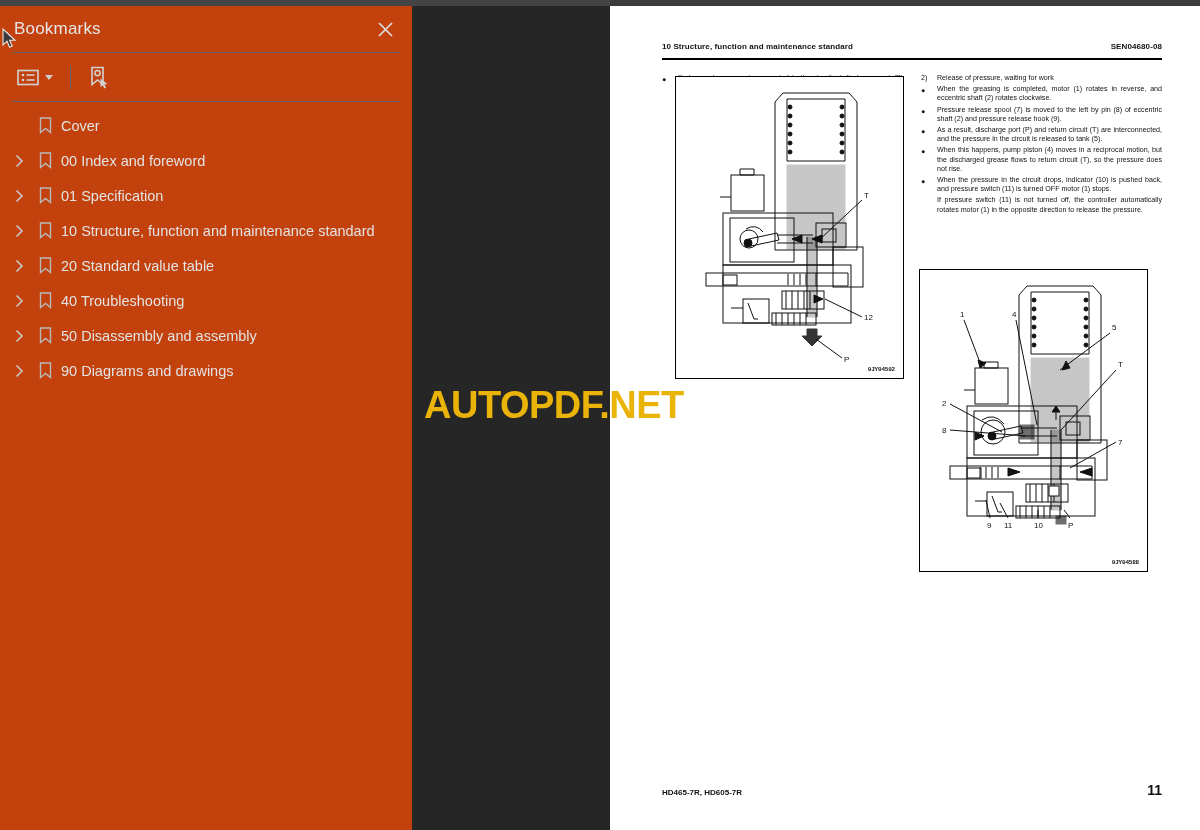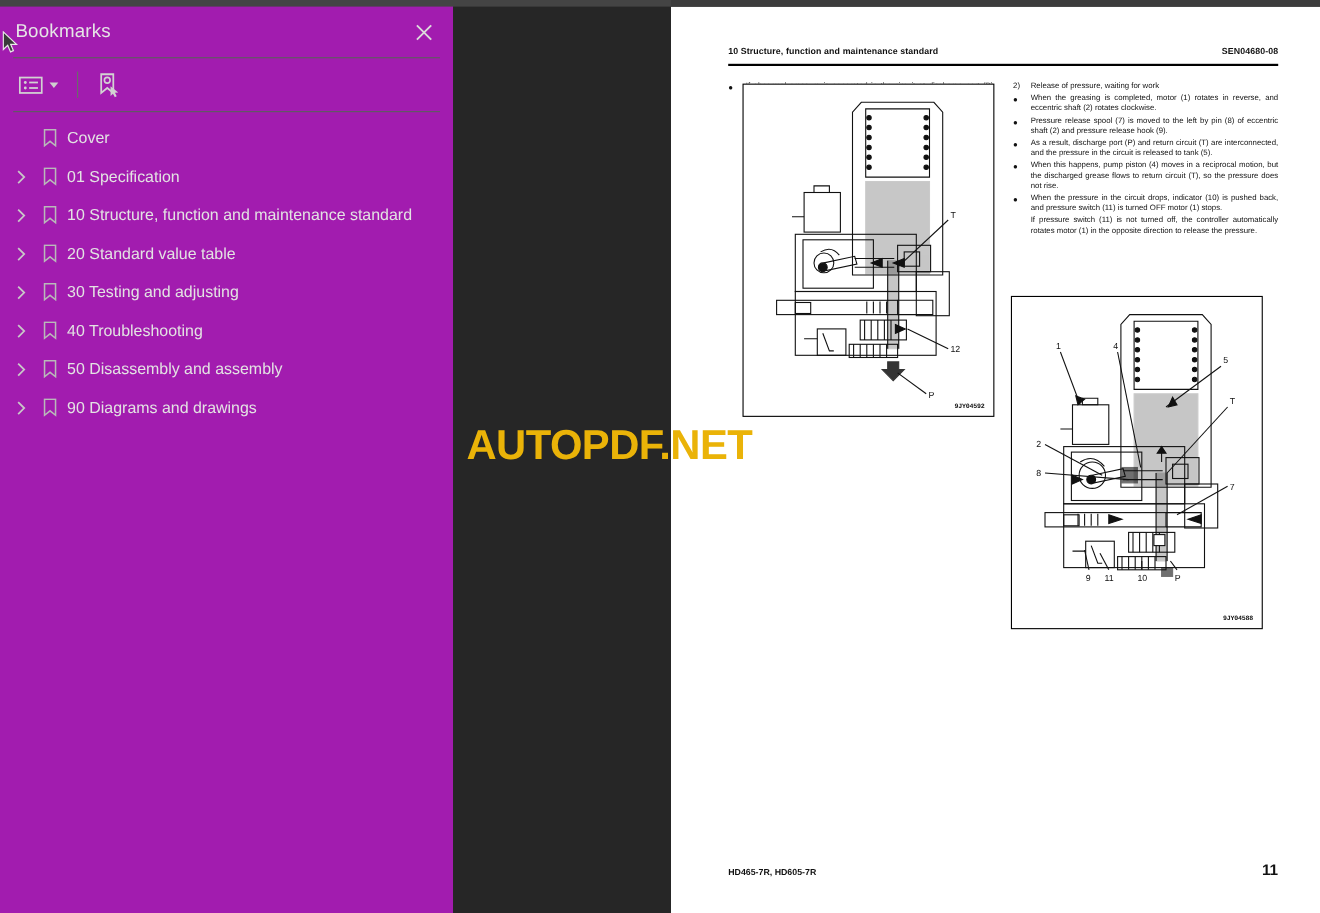--- a/index.html
+++ b/index.html
@@ -17,21 +17,21 @@
     background: #444444; z-index: 50;
   }
   .top-strip .seg-dark {
     position: absolute; left: 610px; top: 0; width: 590px; height: 6px;
     background: #3c3c3c;
   }
 
   
   .sidebar {
     width: 412px; height: 830px;
-    background: #a21caf;
+    background: #c2410c;
     position: relative;
     flex: 0 0 412px;
     padding-top: 6px;
   }
   .sidebar-header {
     height: 46px;
     display: flex; align-items: center;
     padding: 0 14px 0 14px;
     position: relative;
   }
@@ -262,76 +262,76 @@
       <div class="bm-row">
         <span class="bm-chev"></span>
         <span class="bm-ico">
           <svg width="13" height="17" viewBox="0 0 13 17">
               <path d="M1.5 1 h10 v14.5 l-5 -4 l-5 4 z" fill="none" stroke="#b9b9b9" stroke-width="1.4"></path>
             </svg>
         </span>
         <span class="bm-label">Cover</span>
       </div>
 
-
       <div class="bm-row">
         <span class="bm-chev">
           <svg width="9" height="14" viewBox="0 0 9 14">
               <polyline points="1.5,1.5 7,7 1.5,12.5" fill="none" stroke="#c8c8c8" stroke-width="1.6"></polyline>
             </svg>
         </span>
         <span class="bm-ico">
           <svg width="13" height="17" viewBox="0 0 13 17">
               <path d="M1.5 1 h10 v14.5 l-5 -4 l-5 4 z" fill="none" stroke="#b9b9b9" stroke-width="1.4"></path>
             </svg>
         </span>
-        <span class="bm-label">01 Specification</span>
+        <span class="bm-label">00 Index and foreword</span>
       </div>
 
       <div class="bm-row">
         <span class="bm-chev">
           <svg width="9" height="14" viewBox="0 0 9 14">
               <polyline points="1.5,1.5 7,7 1.5,12.5" fill="none" stroke="#c8c8c8" stroke-width="1.6"></polyline>
             </svg>
         </span>
         <span class="bm-ico">
           <svg width="13" height="17" viewBox="0 0 13 17">
               <path d="M1.5 1 h10 v14.5 l-5 -4 l-5 4 z" fill="none" stroke="#b9b9b9" stroke-width="1.4"></path>
             </svg>
         </span>
-        <span class="bm-label">10 Structure, function and maintenance standard</span>
+        <span class="bm-label">01 Specification</span>
       </div>
 
       <div class="bm-row">
         <span class="bm-chev">
           <svg width="9" height="14" viewBox="0 0 9 14">
               <polyline points="1.5,1.5 7,7 1.5,12.5" fill="none" stroke="#c8c8c8" stroke-width="1.6"></polyline>
             </svg>
         </span>
         <span class="bm-ico">
           <svg width="13" height="17" viewBox="0 0 13 17">
               <path d="M1.5 1 h10 v14.5 l-5 -4 l-5 4 z" fill="none" stroke="#b9b9b9" stroke-width="1.4"></path>
             </svg>
         </span>
-        <span class="bm-label">20 Standard value table</span>
+        <span class="bm-label">10 Structure, function and maintenance standard</span>
       </div>
 
       <div class="bm-row">
         <span class="bm-chev">
           <svg width="9" height="14" viewBox="0 0 9 14">
               <polyline points="1.5,1.5 7,7 1.5,12.5" fill="none" stroke="#c8c8c8" stroke-width="1.6"></polyline>
             </svg>
         </span>
         <span class="bm-ico">
           <svg width="13" height="17" viewBox="0 0 13 17">
               <path d="M1.5 1 h10 v14.5 l-5 -4 l-5 4 z" fill="none" stroke="#b9b9b9" stroke-width="1.4"></path>
             </svg>
         </span>
-        <span class="bm-label">30 Testing and adjusting</span>
-      </div>
+        <span class="bm-label">20 Standard value table</span>
+      </div>
+
 
       <div class="bm-row">
         <span class="bm-chev">
           <svg width="9" height="14" viewBox="0 0 9 14">
               <polyline points="1.5,1.5 7,7 1.5,12.5" fill="none" stroke="#c8c8c8" stroke-width="1.6"></polyline>
             </svg>
         </span>
         <span class="bm-ico">
           <svg width="13" height="17" viewBox="0 0 13 17">
               <path d="M1.5 1 h10 v14.5 l-5 -4 l-5 4 z" fill="none" stroke="#b9b9b9" stroke-width="1.4"></path>

